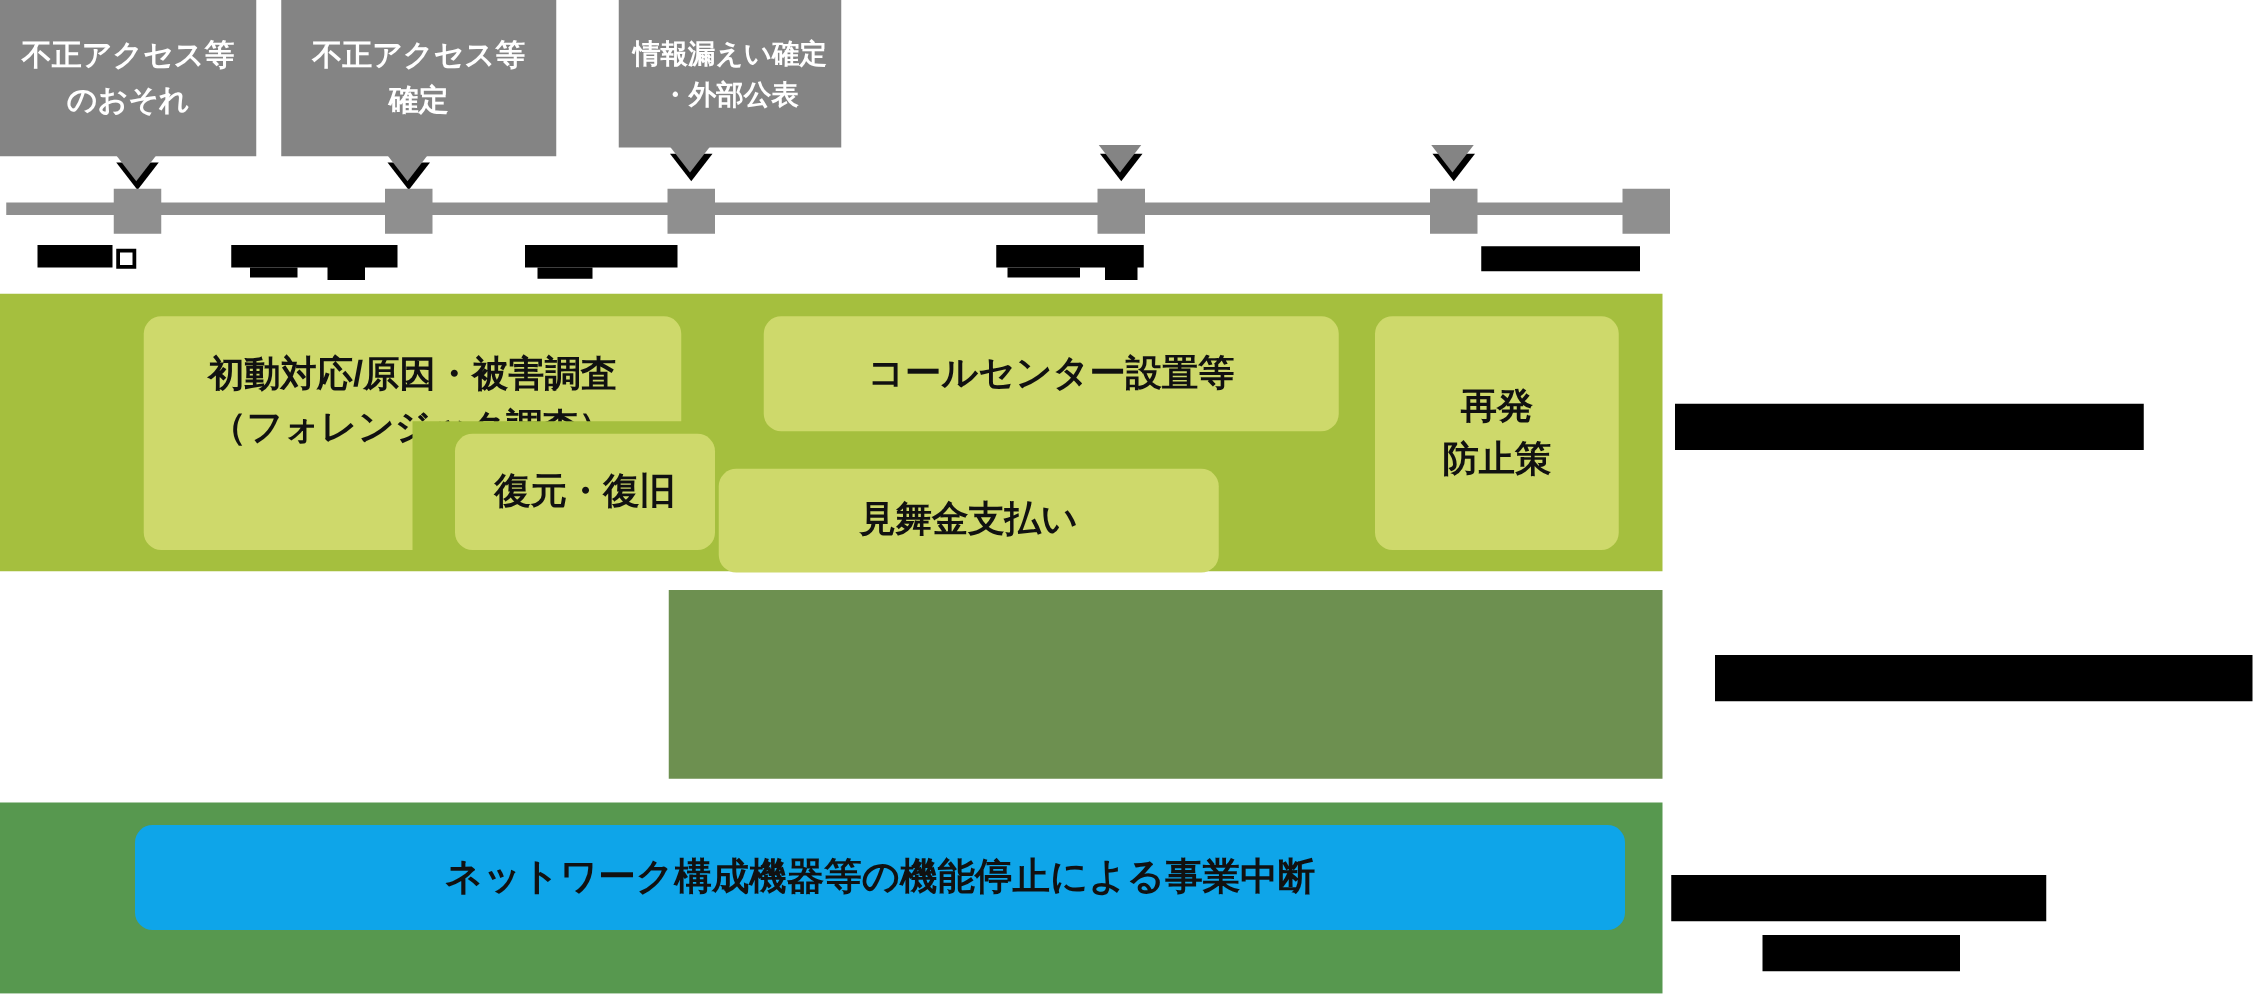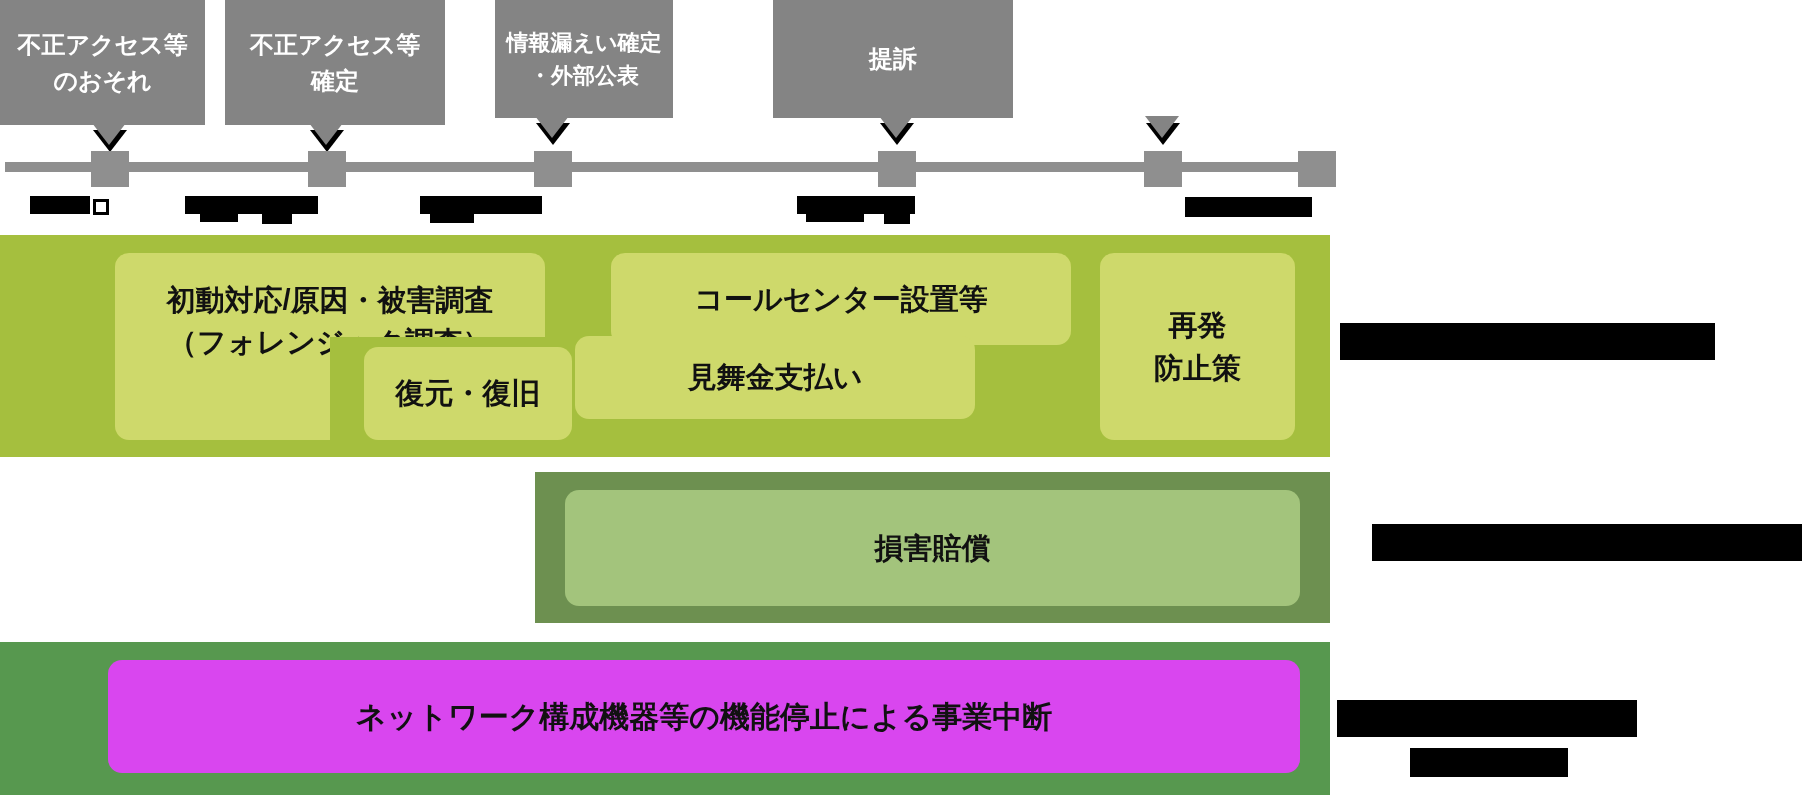--- a/index.html
+++ b/index.html
@@ -38,37 +38,36 @@
   .band.r2{left:535px;top:472px;width:795px;height:151px;background:#6d9050;}
   .band.r3{left:0;top:642px;width:1330px;height:153px;background:#57984f;}
 
   .gbox{position:absolute;border-radius:14px;display:flex;align-items:center;justify-content:center;
         text-align:center;font-weight:bold;color:#111;white-space:pre-line;line-height:1.45;}
   .r1box{background:#ced96b;font-size:29px;}
   .boxA{left:115px;top:253px;width:430px;height:187px;align-items:flex-start;padding-top:26px;box-sizing:border-box;}
   .restore-wrap{position:absolute;left:330px;top:337px;width:218px;height:103px;background:#a5bf3e;}
   .restore{left:340px;top:347px;width:208px;height:93px;margin-left:24px;}
   .callcenter{left:575px;top:253px;width:460px;height:92px;margin-left:36px;}
-  .mimaikin{left:575px;top:336px;width:400px;height:83px;}
+  .mimaikin{left:575px;top:375px;width:400px;height:83px;}
   .saihatsu{left:1100px;top:253px;width:195px;height:187px;}
   .r2box{left:565px;top:490px;width:735px;height:116px;background:#a3c47c;font-size:29px;}
-  .r3box{left:108px;top:660px;width:1192px;height:113px;background:#d946ef;font-size:30px;}
+  .r3box{left:108px;top:660px;width:1192px;height:84px;background:#0ea5e9;font-size:30px;}
 </style>
 </head>
 <body>
 
 <div id="stage">
 
   <div class="callout c1">不正アクセス等
 のおそれ</div>
   <div class="callout c2">不正アクセス等
 確定</div>
   <div class="callout c3">情報漏えい確定
 ・外部公表</div>
-  <div class="callout c4">提訴</div>
 
   <div class="ptr" style="left:92px;top:123px;">
       <span class="tri black"></span>
       <span class="tri gray"></span>
     </div>
   <div class="ptr" style="left:309px;top:123px;">
       <span class="tri black"></span>
       <span class="tri gray"></span>
     </div>
   <div class="ptr" style="left:535px;top:116px;">
@@ -109,21 +108,20 @@
 （フォレンジック調査）</div>
   <div class="restore-wrap"></div>
   <div class="gbox r1box restore">復元・復旧</div>
   <div class="gbox r1box callcenter">コールセンター設置等</div>
   <div class="gbox r1box mimaikin">見舞金支払い</div>
   <div class="gbox r1box saihatsu">再発
 防止策</div>
   <div class="redact" style="left:1340px;top:323px;width:375px;height:37px;"></div>
 
   <div class="band r2"></div>
-  <div class="gbox r2box">損害賠償</div>
   <div class="redact" style="left:1372px;top:524px;width:430px;height:37px;"></div>
 
   <div class="band r3"></div>
   <div class="gbox r3box">ネットワーク構成機器等の機能停止による事業中断</div>
   <div class="redact" style="left:1337px;top:700px;width:300px;height:37px;"></div>
   <div class="redact" style="left:1410px;top:748px;width:158px;height:29px;"></div>
 
 </div>
 
 </body></html>

